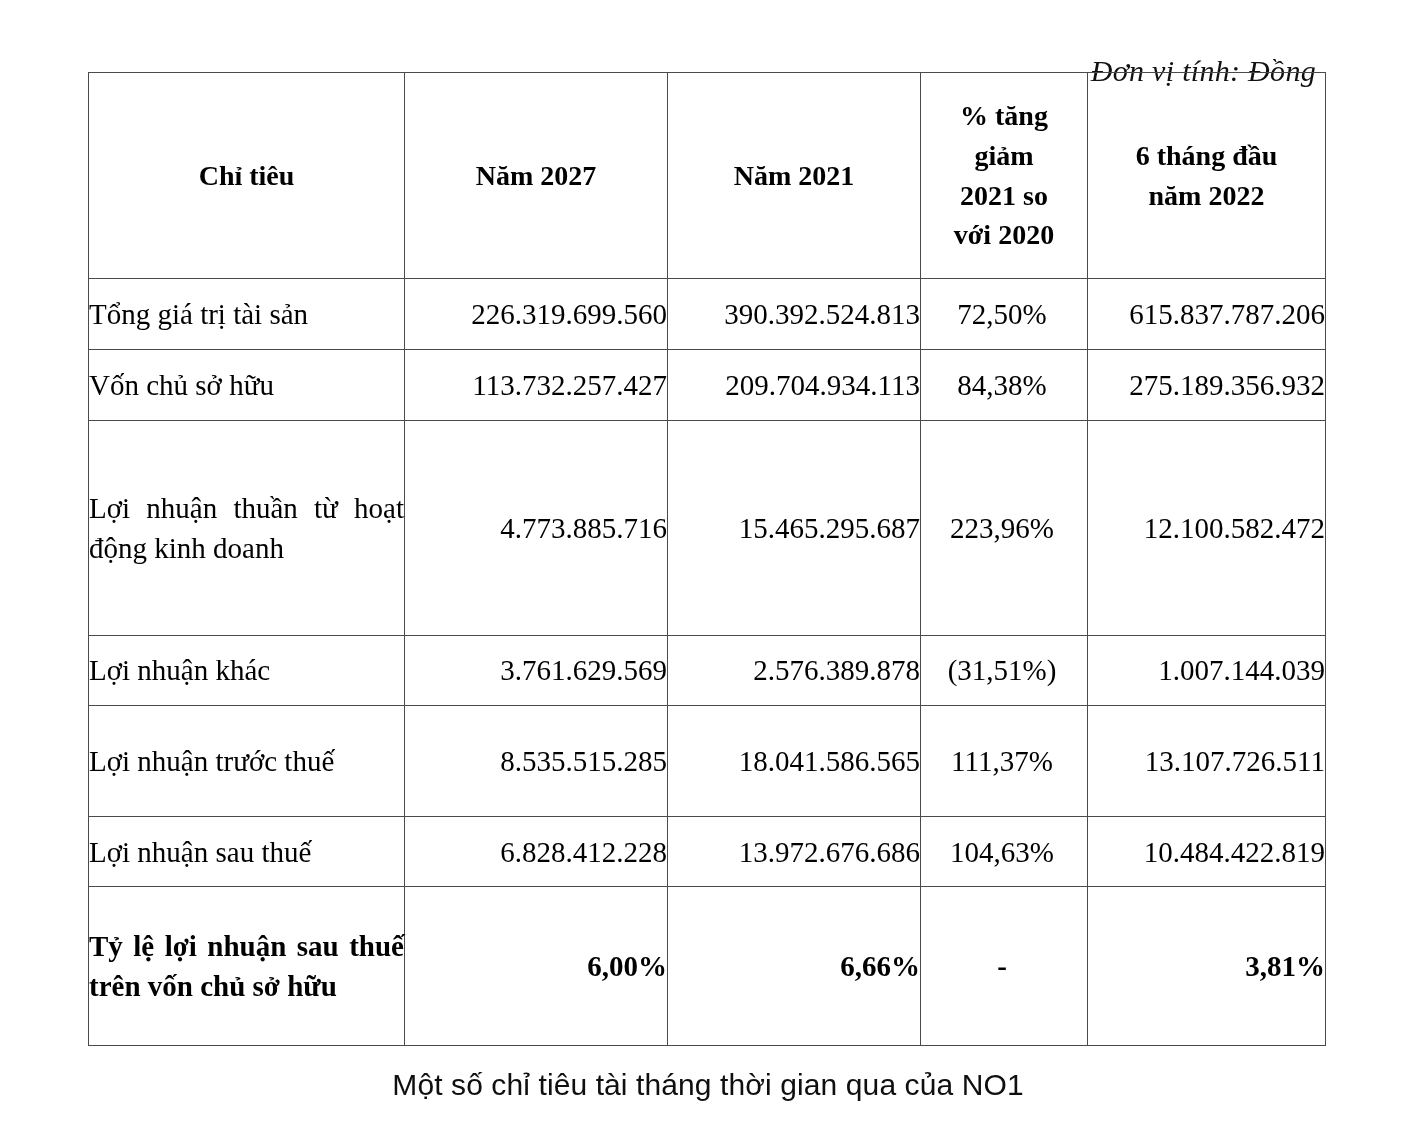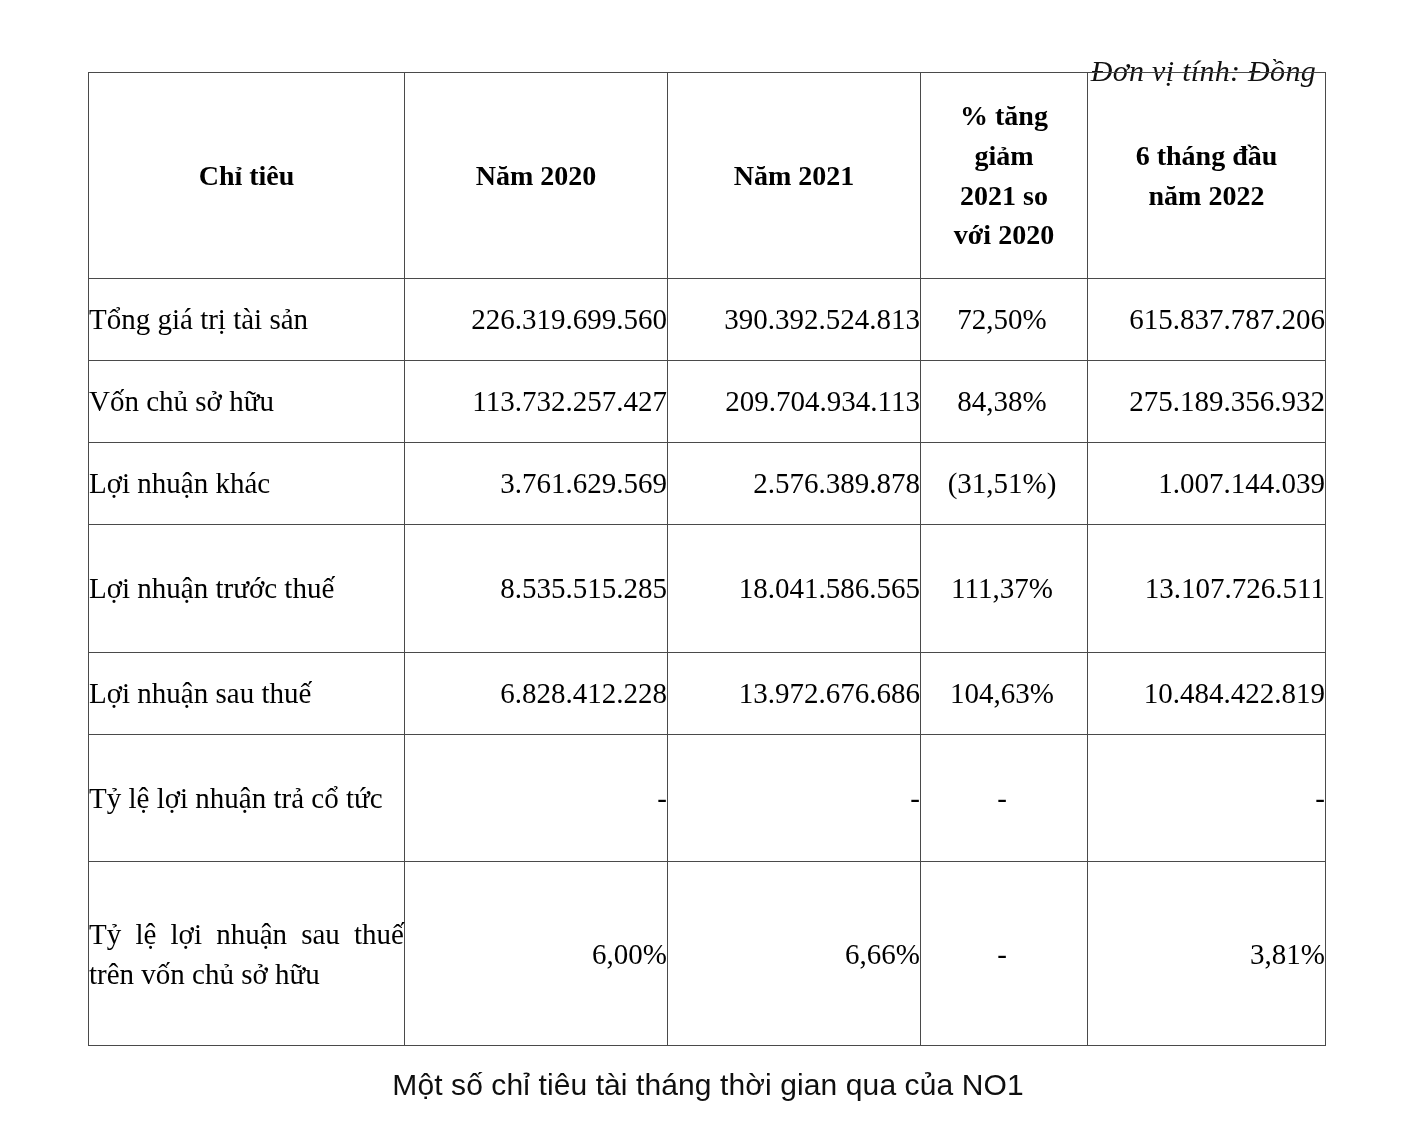--- a/index.html
+++ b/index.html
@@ -89,21 +89,21 @@
   }
   td.num.center {
     text-align: center;
     padding-left: 8px;
     padding-right: 12px;
   }
 
   .r-tall-3 { height: 152px; }
   .r-tall-2 { height: 78px; }
   .r-norm   { height: 50px; }
-  .r-tall-3b { height: 112px; }
+  .r-tall-3b { height: 112px; font-weight: bold; }
 
   .caption {
     position: absolute;
     left: 0;
     right: 0;
     top: 1068px;
     text-align: center;
     font-family: "Liberation Sans", "DejaVu Sans", sans-serif;
     font-size: 30px;
     color: #0f0f0f;
@@ -123,21 +123,21 @@
         <col class="c-2021">
         <col class="c-pct">
         <col class="c-h1">
     </colgroup>
     <thead>
       <tr>
         <th>
           <span class="hl">Chỉ tiêu</span>
         </th>
         <th>
-          <span class="hl">Năm 2020</span>
+          <span class="hl">Năm 2027</span>
         </th>
         <th>
           <span class="hl">Năm 2021</span>
         </th>
         <th>
           <span class="hl">% tăng</span>
           <span class="hl">giảm</span>
           <span class="hl">2021 so</span>
           <span class="hl">với 2020</span>
         </th>
@@ -159,20 +159,27 @@
 
       <tr class="r-norm">
         <td class="label">Vốn chủ sở hữu</td>
         <td class="num">113.732.257.427</td>
         <td class="num">209.704.934.113</td>
         <td class="num center">84,38%</td>
         <td class="num">275.189.356.932</td>
       </tr>
 
 
+      <tr class="r-tall-3">
+        <td class="label justify">Lợi nhuận thuần từ hoạt động kinh doanh</td>
+        <td class="num">4.773.885.716</td>
+        <td class="num">15.465.295.687</td>
+        <td class="num center">223,96%</td>
+        <td class="num">12.100.582.472</td>
+      </tr>
 
       <tr class="r-norm">
         <td class="label">Lợi nhuận khác</td>
         <td class="num">3.761.629.569</td>
         <td class="num">2.576.389.878</td>
         <td class="num center">(31,51%)</td>
         <td class="num">1.007.144.039</td>
       </tr>
 
       <tr class="r-tall-2">
@@ -184,27 +191,20 @@
       </tr>
 
       <tr class="r-norm">
         <td class="label">Lợi nhuận sau thuế</td>
         <td class="num">6.828.412.228</td>
         <td class="num">13.972.676.686</td>
         <td class="num center">104,63%</td>
         <td class="num">10.484.422.819</td>
       </tr>
 
-      <tr class="r-tall-2">
-        <td class="label justify">Tỷ lệ lợi nhuận trả cổ tức</td>
-        <td class="num">-</td>
-        <td class="num">-</td>
-        <td class="num center">-</td>
-        <td class="num">-</td>
-      </tr>
 
       <tr class="r-tall-3b">
         <td class="label justify">Tỷ lệ lợi nhuận sau thuế trên vốn chủ sở hữu</td>
         <td class="num">6,00%</td>
         <td class="num">6,66%</td>
         <td class="num center">-</td>
         <td class="num">3,81%</td>
       </tr>
 
     </tbody>

